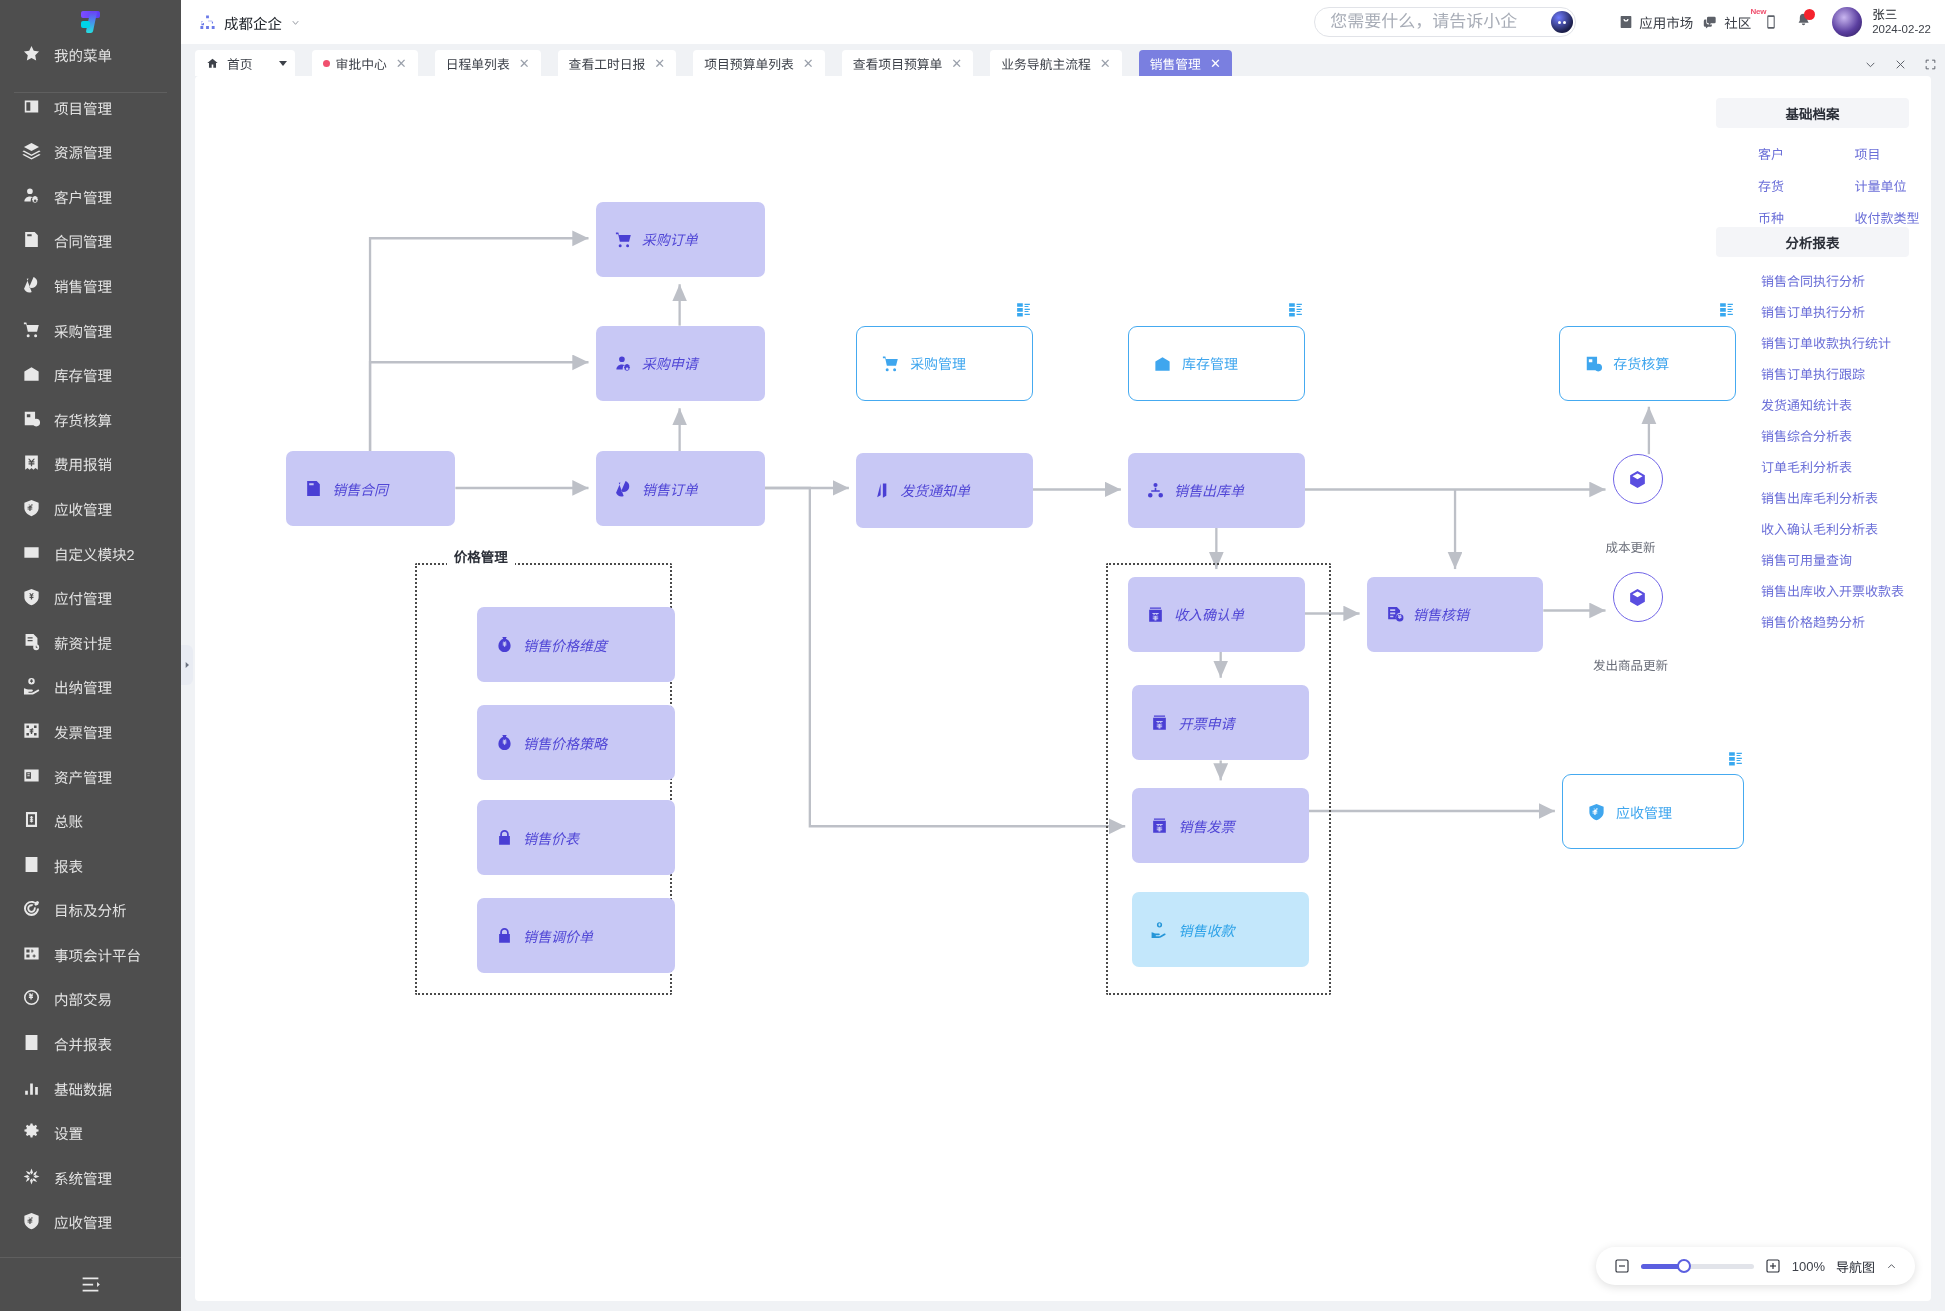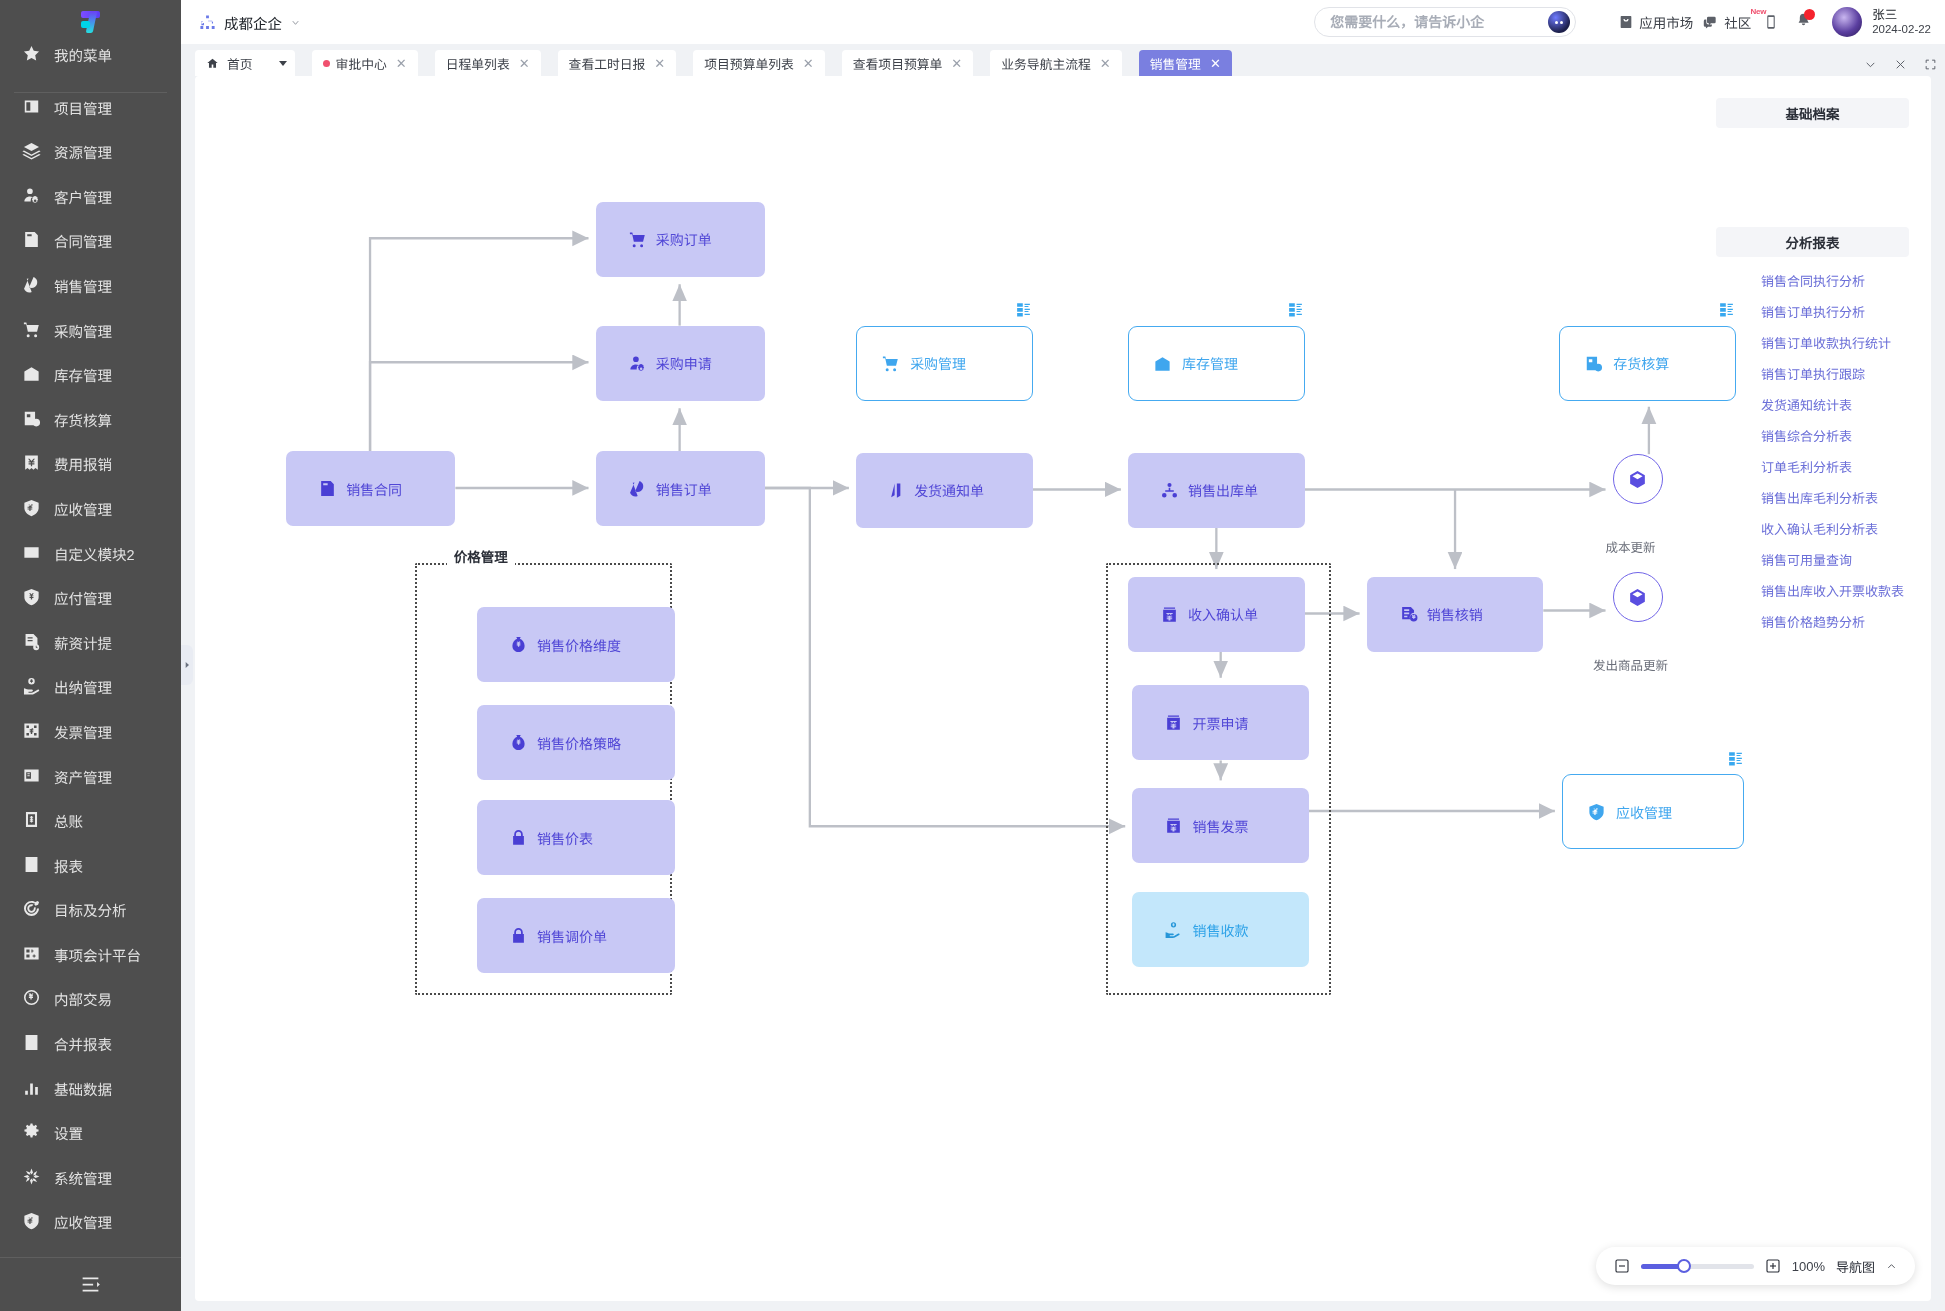--- a/index.html
+++ b/index.html
@@ -61,22 +61,22 @@
   .org { display: flex; align-items: center; gap: 8px; font-size: 14.5px; color: #1f2329; cursor: pointer; }
   .org svg.org-i { width: 17px; height: 17px; fill: #6b7ae8; }
   .org .chev { width: 11px; height: 11px; fill: none; stroke: #7a7f8a; stroke-width: 1.7; }
   .topbar-spacer { flex: 1; }
 
   .search-box {
     width: 262px; height: 30px; border: 1px solid #e1e3e8; border-radius: 16px;
     display: flex; align-items: center; padding: 0 5px 0 15px; background: #fff;
   }
   .search-box input {
-    flex: 1; border: none; outline: none; font-size: 14px; color: #1f2329;
-    background: transparent; font-family: inherit; font-weight: bold;
+    flex: 1; border: none; outline: none; font-size: 17px; color: #1f2329;
+    background: transparent; font-family: inherit;
   }
   .search-box input::placeholder { color: #a8adb7; }
   .ai-orb {
     width: 22px; height: 22px; border-radius: 50%;
     background: radial-gradient(circle at 35% 30%, #6f7bff, #1c1f4a 70%);
     display:flex; align-items:center; justify-content:center; flex-shrink:0; cursor:pointer;
   }
   .ai-orb i { width: 3px; height: 3px; background:#fff; border-radius:50%; display:block; margin:0 1px; }
 
   .tb-action { display: flex; align-items: center; gap: 5px; font-size: 13.5px; color: #3d4149; cursor: pointer; position: relative; }
@@ -118,21 +118,21 @@
 
   
   .canvas-wrap { flex: 1; padding: 0 14px 10px 14px; min-height: 0; }
   .canvas {
     position: relative; width: 100%; height: 100%; background: #fff;
     border-radius: 4px; overflow: hidden;
   }
 
   .node {
     position: absolute; border-radius: 7px; display: flex; align-items: center;
-    gap: 9px; padding-left: 32px; font-size: 14px; white-space: nowrap; cursor: pointer;
+    gap: 9px; padding-left: 18px; font-size: 14px; white-space: nowrap; cursor: pointer; font-style: italic;
   }
   .node.purple { background: #c8c8f5; color: #5147d6; }
   .node.lightblue { background: #c3e7fb; color: #2fa3e8; }
   .node svg { width: 19px; height: 19px; flex-shrink: 0; }
   .node.purple svg { fill: #4a3fd4; }
   .node.lightblue svg { fill: #2596d8; }
 
   .modbox {
     position: absolute; border: 1.6px solid #45aaf0; border-radius: 9px;
     display: flex; align-items: center; gap: 10px; padding-left: 24px;
@@ -723,20 +723,30 @@
             <div class="circle-node" style="left: 81.6667%; top: 40.5%;">
               <svg class="" viewBox="0 0 24 24">
                 <path d="M12 2.4l8.4 4.8v9.6L12 21.6l-8.4-4.8V7.2zm0 2.6L6.2 8.3 12 11.6l5.8-3.3z"></path>
               </svg>
             </div>
             <div class="circle-label" style="left: 80.3333%; top: 47.25%; width: 82px; text-align: center;">发出商品更新</div>
           </div>
 
         <div class="rpanel" id="panel-archive" style="right:22px; top:22px;">
           <div class="rpanel-head">基础档案</div>
+          <div class="rp-grid" id="archive-links">
+              <a href="#">客户</a>
+              <a href="#">项目</a>
+              <a href="#">存货</a>
+              <a href="#">计量单位</a>
+              <a href="#">币种</a>
+              <a href="#">收付款类型</a>
+              <a href="#">销售类型</a>
+              <a href="#">发票类型</a>
+            </div>
         </div>
 
         <div class="rpanel" id="panel-report" style="right:22px; top:151px;">
           <div class="rpanel-head">分析报表</div>
           <div class="rp-list" id="report-links">
               <a href="#">销售合同执行分析</a>
               <a href="#">销售订单执行分析</a>
               <a href="#">销售订单收款执行统计</a>
               <a href="#">销售订单执行跟踪</a>
               <a href="#">发货通知统计表</a>

